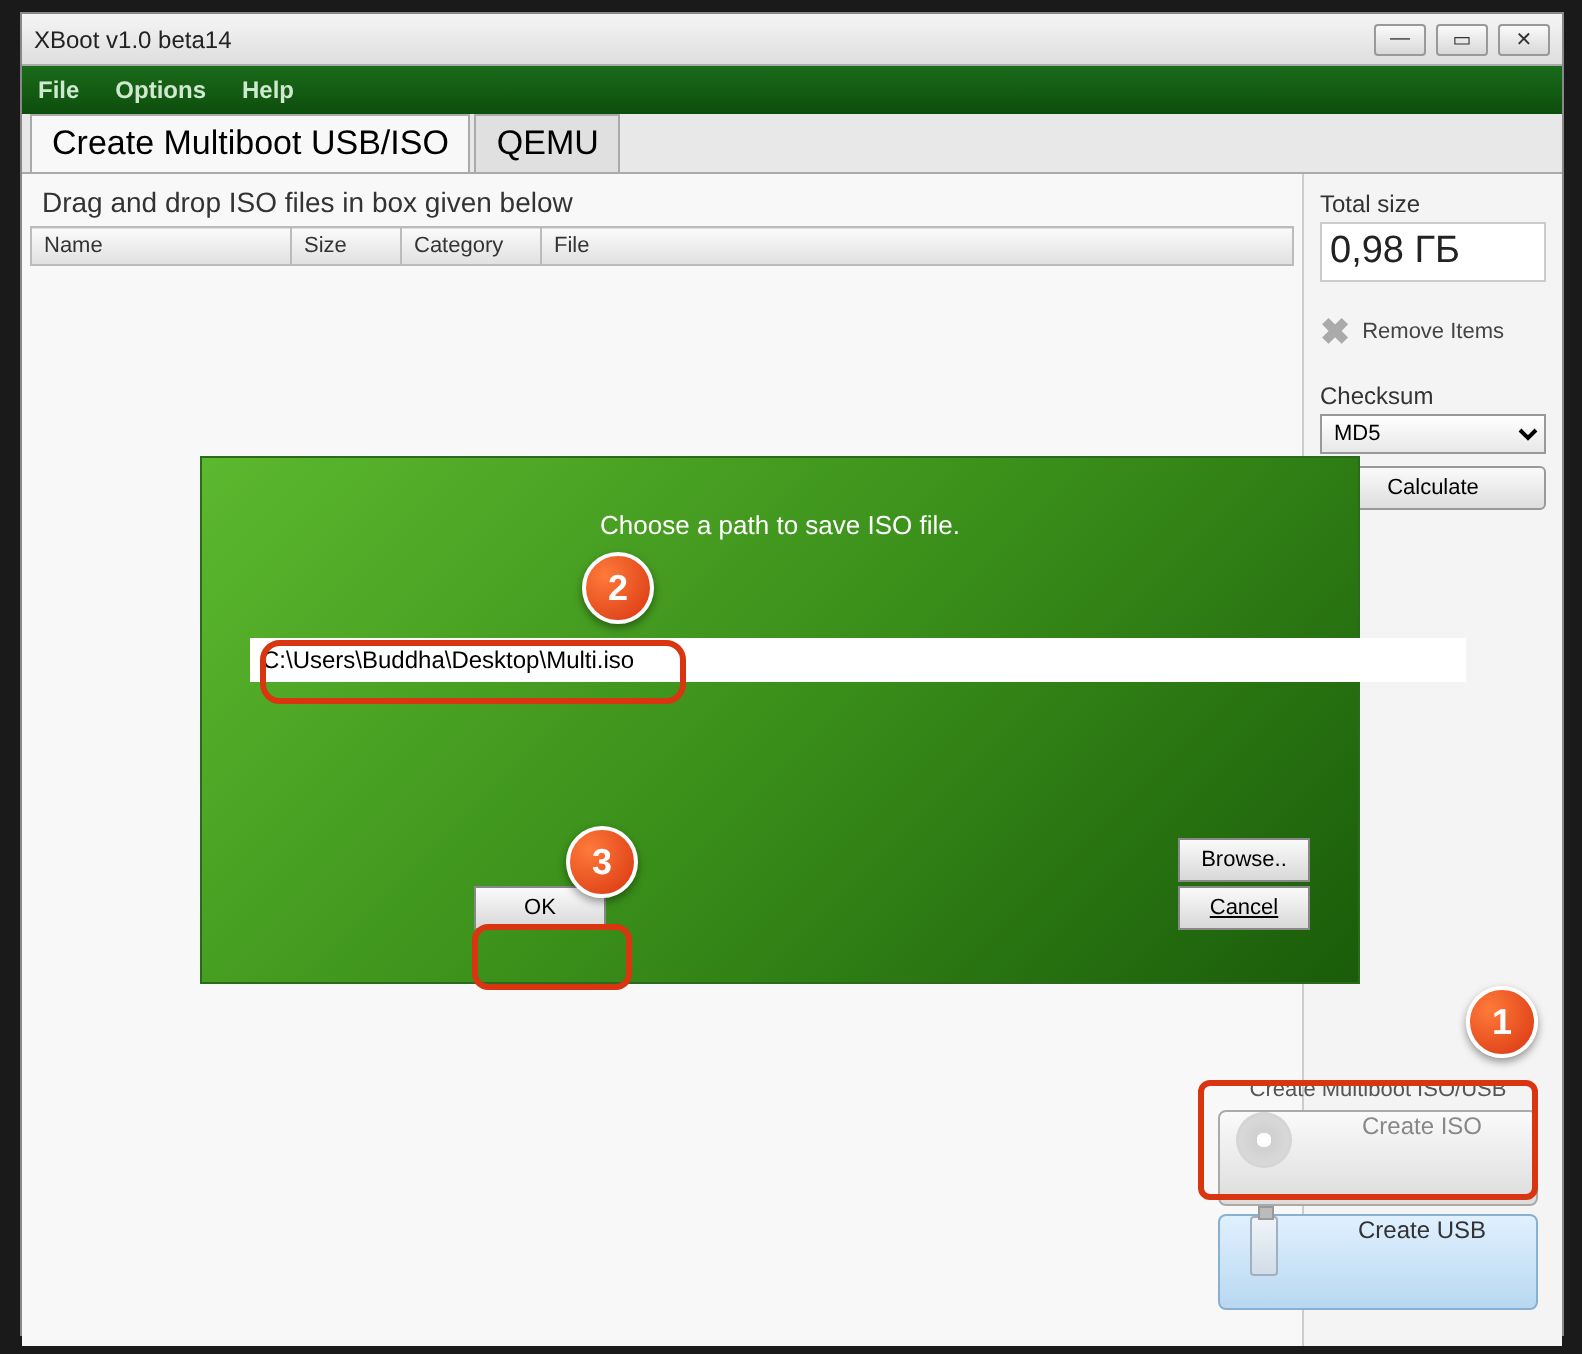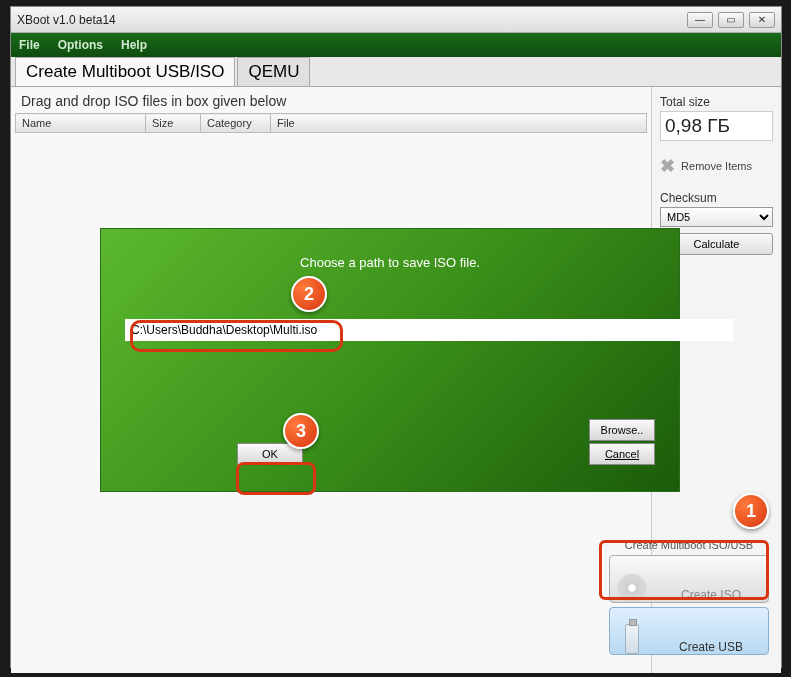--- a/index.html
+++ b/index.html
@@ -24,21 +24,21 @@
 .table tr.row2 { background: #f0f0f0; color: #888; }
 .sidebar { width: 130px; background: #f4f4f4; border-left: 1px solid #ccc; padding: 8px; }
 .side-label { font-size: 12px; color: #333; margin-bottom: 2px; }
 .side-value { font-size: 19px; color: #222; background: #fff; border: 1px solid #ccc; padding: 3px 4px; margin-bottom: 14px; }
 .side-btn { display: flex; align-items: center; gap: 6px; font-size: 11px; color: #444; cursor: pointer; margin-bottom: 14px; }
 .x-icon { font-size: 18px; color: #aaa; font-weight: bold; }
 .dropdown { width: 100%; font-size: 11px; padding: 2px; border: 1px solid #999; background: linear-gradient(#fff,#e8e8e8); margin-bottom: 6px; }
 .calc-btn { width: 100%; font-size: 11px; padding: 4px; background: linear-gradient(#fafafa,#dedede); border: 1px solid #999; border-radius: 3px; cursor: pointer; }
 .bottom-area { position: absolute; bottom: 8px; right: 8px; width: 168px; }
 .bottom-label { font-size: 11px; color: #555; text-align: center; margin-bottom: 4px; }
-.bigbtn { width: 160px; height: 48px; margin: 4px auto; background: linear-gradient(#fafafa,#dcdcdc); border: 1px solid #aaa; border-radius: 4px; display: flex; align-items: flex-end; cursor: pointer; position: relative; }
+.bigbtn { width: 160px; height: 48px; margin: 4px auto; background: linear-gradient(#fafafa,#dcdcdc); border: 1px solid #aaa; border-radius: 4px; display: flex; align-items: flex-start; cursor: pointer; position: relative; }
 .bigbtn.usb { background: linear-gradient(#e0f0ff,#b8d8f0); border: 1px solid #88b0d0; }
 .bigbtn .ic { width: 44px; display: flex; align-items: center; justify-content: center; color: #bbb; }
 .bigbtn .lbl { font-size: 12px; color: #888; flex: 1; text-align: center; }
 .bigbtn.usb .lbl { color: #333; }
 .dialog { position: absolute; left: 100px; top: 228px; width: 580px; height: 264px; background: linear-gradient(135deg,#5cb82e 0%,#3a8f1a 50%,#1a5c0a 100%); border: 1px solid #2a6a1a; z-index: 10; }
 .dlg-title { text-align: center; color: #fff; font-size: 13px; padding-top: 26px; }
 .dlg-input { position: absolute; left: 24px; top: 90px; width: 608px; height: 22px; background: #fff; border: none; padding: 0 6px; font-size: 12px; }
 .dlg-btn { position: absolute; width: 66px; height: 22px; background: linear-gradient(#fafafa,#d8d8d8); border: 1px solid #888; font-size: 11px; cursor: pointer; }
 .browse { right: 24px; top: 146px; margin-top: 44px; }
 .ok { left: 136px; bottom: 26px; }

